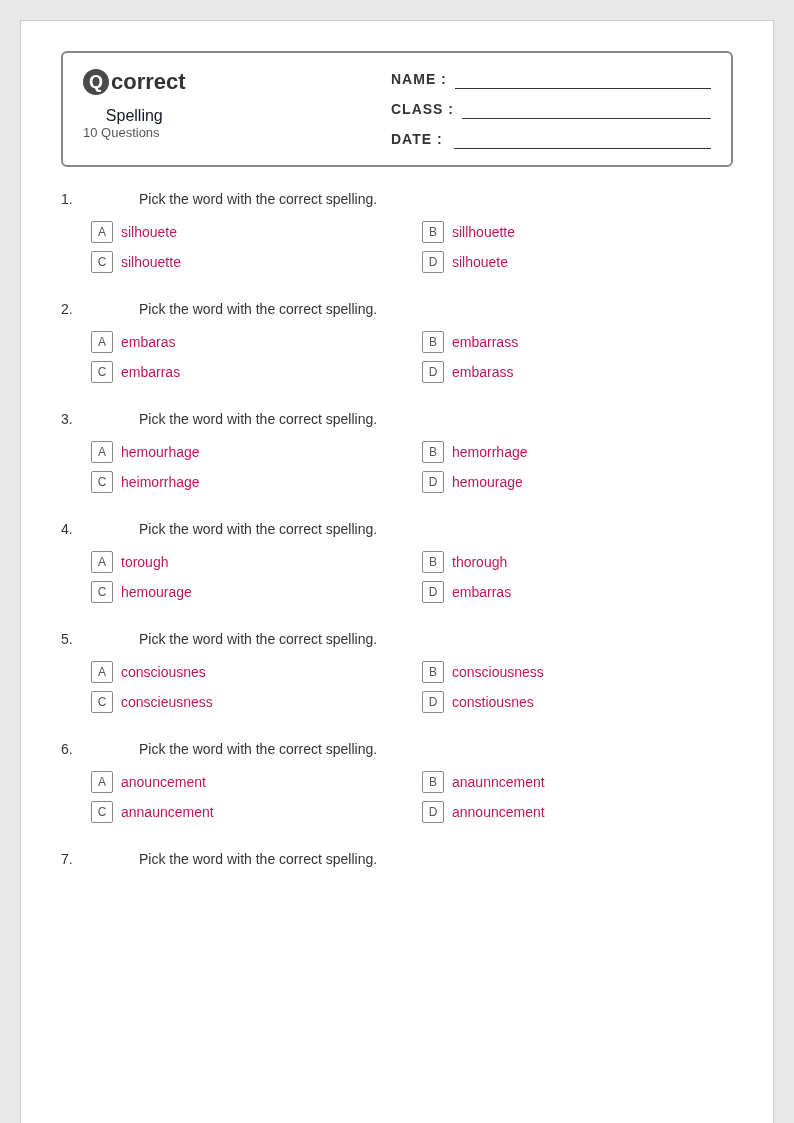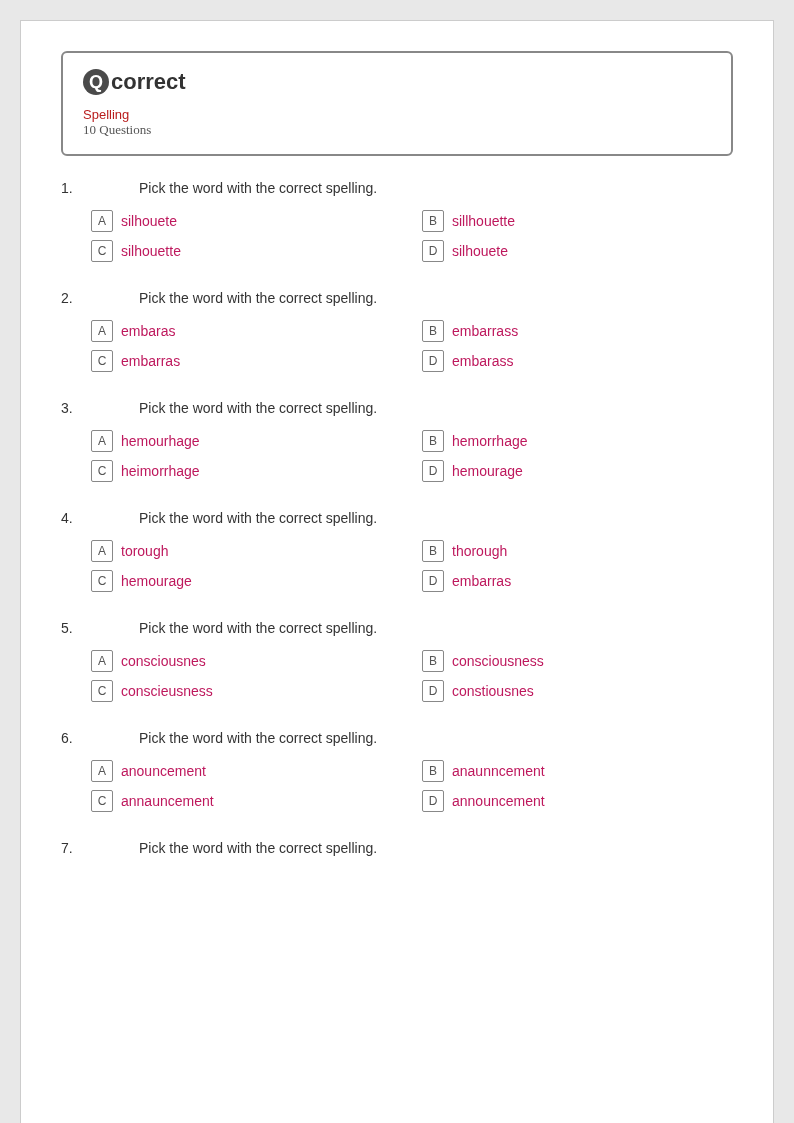--- a/index.html
+++ b/index.html
@@ -57,29 +57,29 @@
       border-radius: 50%;
       width: 26px;
       height: 26px;
       text-align: center;
       line-height: 26px;
       font-size: 18px;
       margin-right: 2px;
     }
 
     .quiz-title {
-      font-size: 13px;
-      color: #b91c1c;
+      font-size: 16px;
+      color: #0f172a;
       font-weight: normal;
+      text-align: center;
     }
 
     .quiz-questions {
       font-size: 13px;
       color: #555;
-      font-family: Liberation Serif, serif;
     }
 
     .header-right {
       display: flex;
       flex-direction: column;
       gap: 10px;
       min-width: 320px;
     }
 
     .field-row {
@@ -165,20 +165,34 @@
 
   <div class="header">
     <div class="header-left">
       <div class="logo">
         <span class="logo-q">Q</span>
         <span>correct</span>
       </div>
       <div class="quiz-title">Spelling</div>
       <div class="quiz-questions">10 Questions</div>
     </div>
+    <div class="header-right">
+      <div class="field-row">
+        <span class="field-label">NAME :</span>
+        <div class="field-line"></div>
+      </div>
+      <div class="field-row">
+        <span class="field-label">CLASS :</span>
+        <div class="field-line"></div>
+      </div>
+      <div class="field-row">
+        <span class="field-label">DATE :</span>
+        <div class="field-line"></div>
+      </div>
+    </div>
   </div>
 
   <div>
       <div class="question-block">
         <div class="question-number-row">
           <span class="question-number">1.</span>
           <span class="question-text">Pick the word with the correct spelling.</span>
         </div>
         <div class="options-grid">
           <div class="option">

